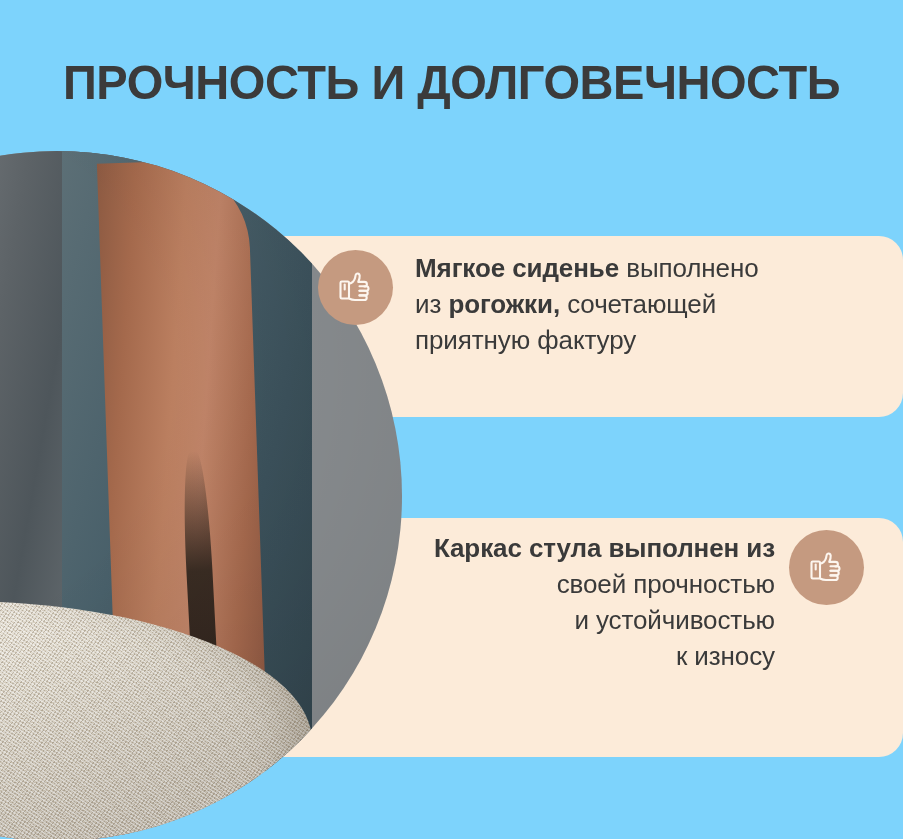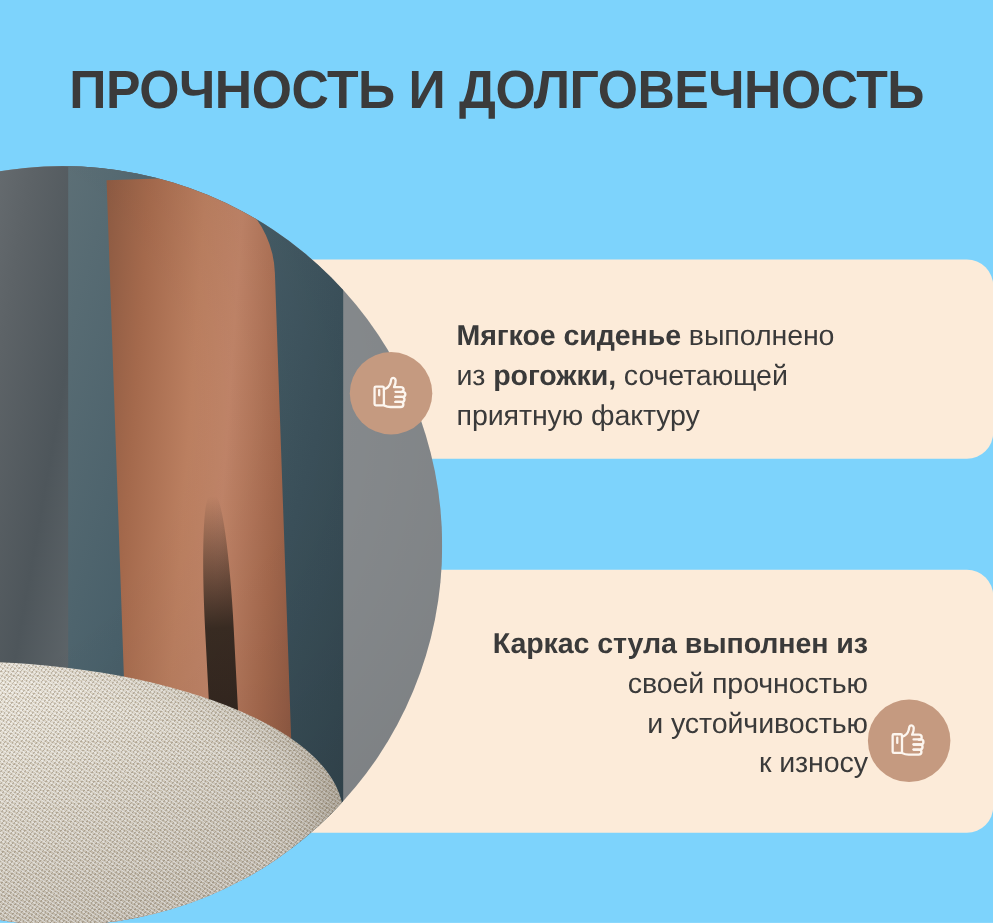--- a/index.html
+++ b/index.html
@@ -161,33 +161,33 @@
     left: 196px;
     height: 239px;
     border-radius: 24px;
   }
 
   
   .row {
     position: absolute;
     z-index: 5;
     display: flex;
-    align-items: flex-end;
-    margin-top: 37px;
+    align-items: flex-start;
   }
   .row-1 {
     left: 318px;
     top: 250px;
     width: 560px;
     gap: 22px;
   }
   .row-2 {
     left: 330px;
     top: 530px;
     width: 534px;
+    gap: 14px;
     justify-content: flex-end;
   }
 
   .badge {
     flex: 0 0 auto;
     width: 75px;
     height: 75px;
     border-radius: 50%;
     background: #c59a80;
     display: flex;

